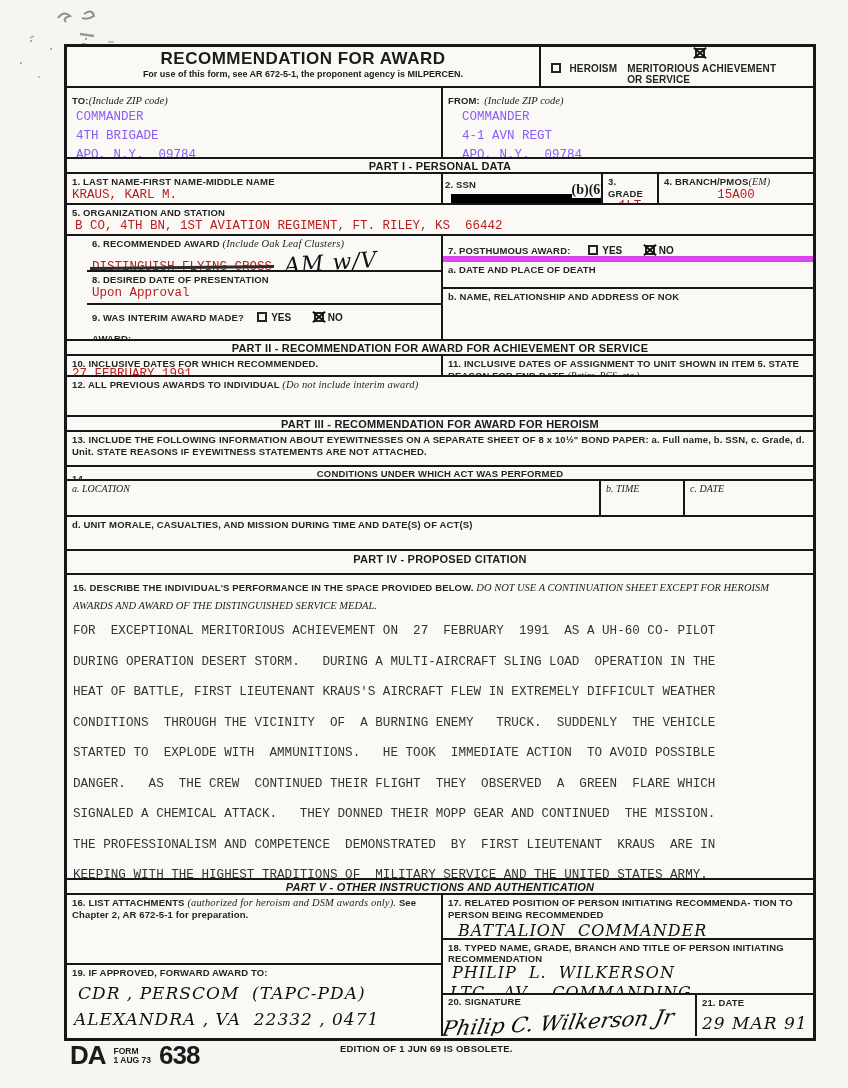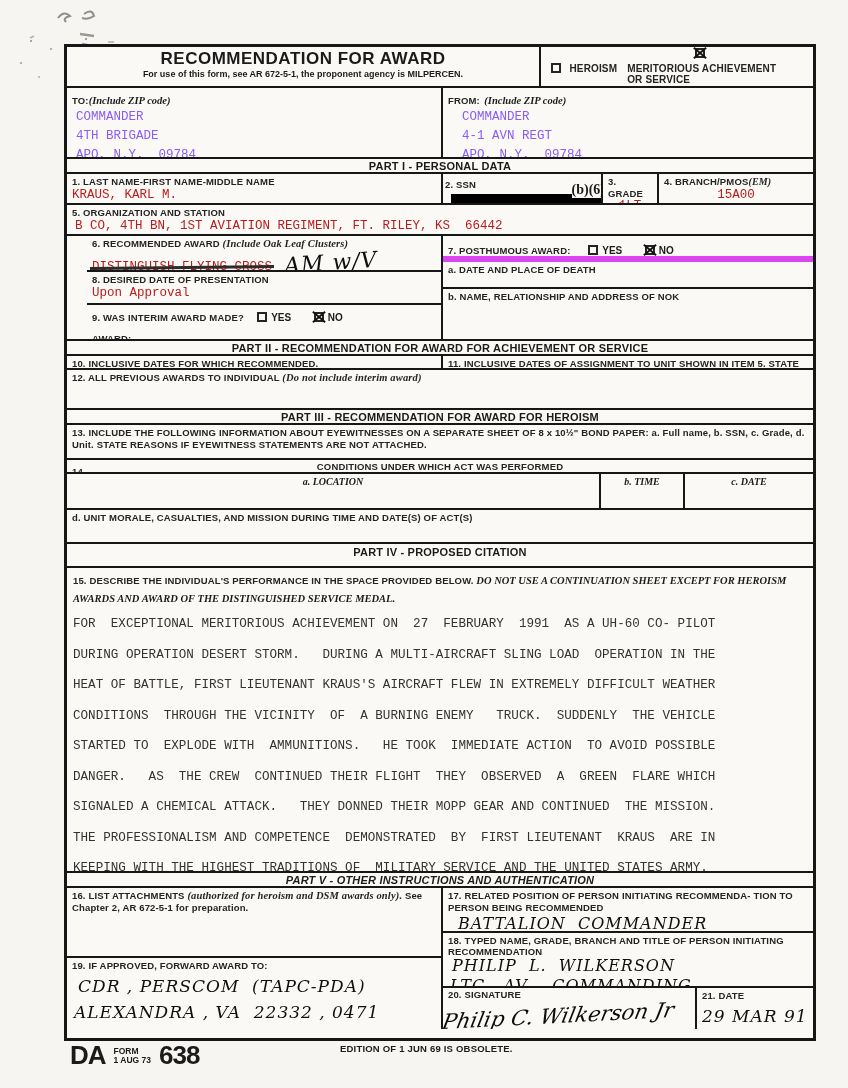--- a/index.html
+++ b/index.html
@@ -15,21 +15,21 @@
 
   .row { display:flex; border-bottom:2px solid #171717; }
   .cell { position:relative; padding:2px 5px; overflow:hidden; }
   .cell.bl { border-left:2px solid #171717; }
   .col { display:flex; flex-direction:column; }
   .subrow { border-bottom:2px solid #171717; position:relative; padding:2px 5px; overflow:hidden; }
   .subrow:last-child { border-bottom:none; }
 
   .partbar { border-bottom:2px solid #171717; text-align:center; font-weight:bold; font-size:11px; padding:1px 0; letter-spacing:.2px; }
   .label { font-size:9.5px; font-weight:bold; letter-spacing:.15px; line-height:11.5px; color:#242424; }
-  .hint { font-family:"Liberation Serif", serif; font-style:italic; font-weight:bold; font-size:10.5px;text-align:center; }
+  .hint { font-family:"Liberation Serif", serif; font-style:italic; font-weight:normal; font-size:10.5px; }
   .type { font-family:"Liberation Mono","DejaVu Sans Mono",monospace; font-size:12.5px; color:#b91c1c; white-space:pre; line-height:15px; }
   .hand { font-family:"DejaVu Serif", serif; font-style:italic; font-size:16px; color:#101010; letter-spacing:1px; white-space:pre; }
 
   .cb { display:inline-block; width:10px; height:10px; border:2px solid #242424; position:relative; vertical-align:-1px; margin-right:4px; }
   .cb.checked::before, .cb.checked::after { content:""; position:absolute; left:-5px; top:2px; width:16px; height:2px; background:#141414; }
   .cb.checked::before { transform:rotate(40deg); }
   .cb.checked::after  { transform:rotate(-40deg); }
 
   .redact { display:inline-block; width:152px; height:24px; background:#000; vertical-align:middle; margin:2px 0 0 6px; }
   .b6 { font-family:"Liberation Serif", serif; font-weight:bold; font-size:14px; vertical-align:middle; }
@@ -165,21 +165,21 @@
           <div class="label">a. DATE AND PLACE OF DEATH</div>
         </div>
         <div class="subrow" style="flex:1;">
           <div class="label">b. NAME, RELATIONSHIP AND ADDRESS OF NOK</div>
         </div>
       </div>
     </div>
 
     <div class="partbar" style="height:15px;">PART II - RECOMMENDATION FOR AWARD FOR ACHIEVEMENT OR SERVICE</div>
 
-    <div class="row" style="height:14px;">
+    <div class="row" style="height:21px;">
       <div class="cell" style="width:374px;">
         <div class="label">10. INCLUSIVE DATES FOR WHICH RECOMMENDED.</div>
         <div class="type" style="margin-top:-3px;">27 FEBRUARY 1991</div>
       </div>
       <div class="cell bl" style="flex:1;">
         <div class="label"><span>11. INCLUSIVE DATES OF ASSIGNMENT TO UNIT SHOWN IN ITEM 5. STATE REASON FOR END DATE </span><span class="hint" style="font-size:9.5px;">(Retire, PCS, etc.)</span></div>
       </div>
     </div>
 
     <div class="row" style="height:40px;">

